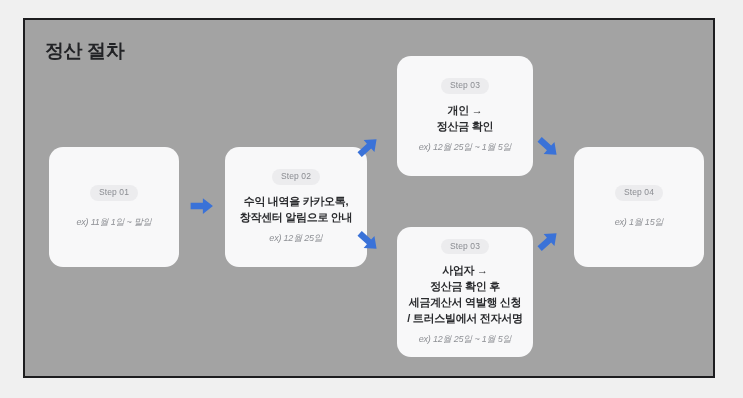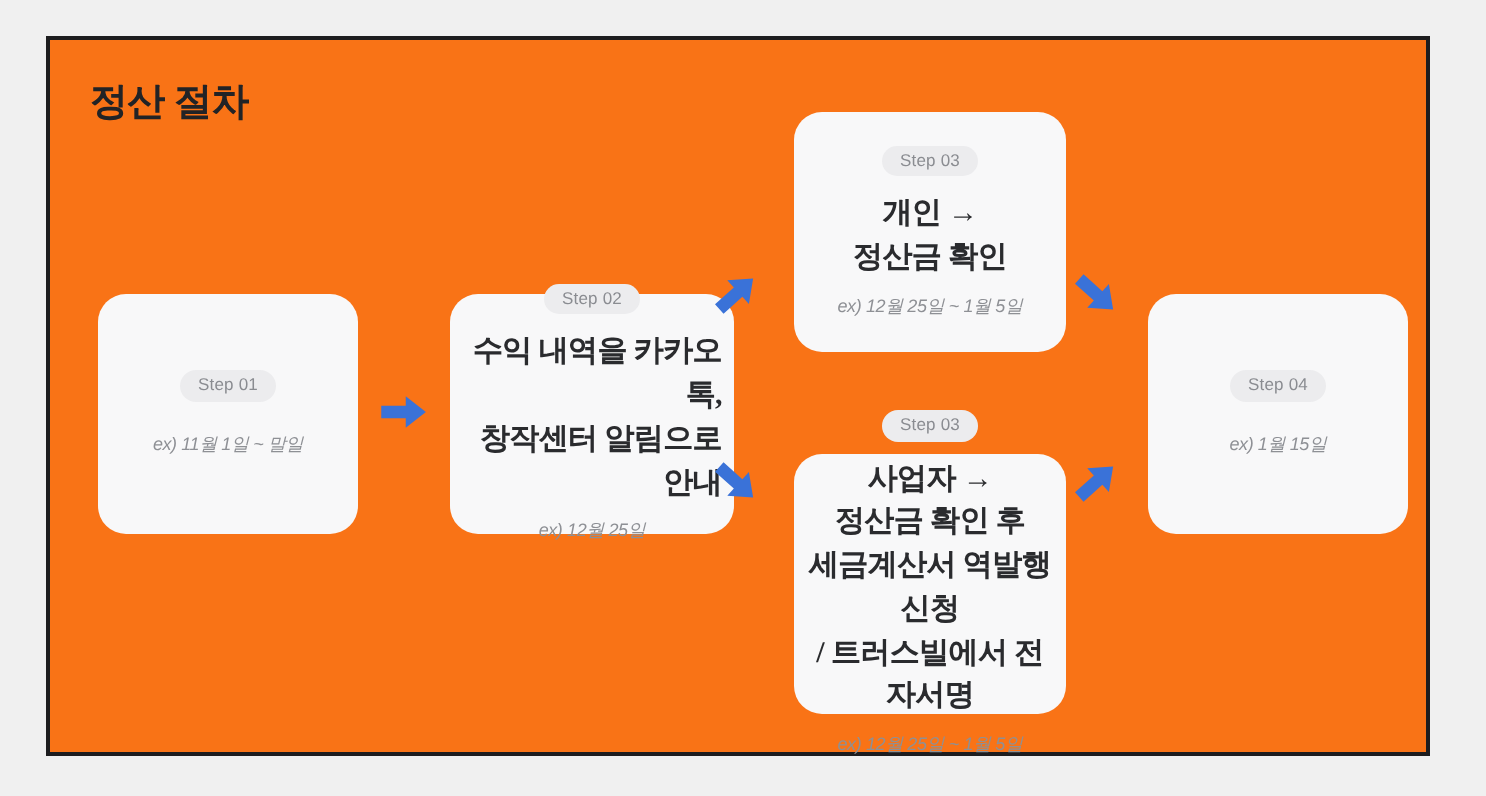--- a/index.html
+++ b/index.html
@@ -17,21 +17,21 @@
     overflow: hidden;
   }
 
   
   .panel {
     position: absolute;
     left: 23px;
     top: 18px;
     width: 692px;
     height: 360px;
-    background: #f97316;
+    background: #a3a3a3;
     border: 2px solid #1d1d1f;
     box-sizing: border-box;
   }
 
   .panel-title {
     position: absolute;
     left: 20px;
     top: 18px;
     font-size: 19px;
     font-weight: bold;
@@ -56,45 +56,44 @@
     border-radius: 14px;
     box-sizing: border-box;
     display: flex;
     flex-direction: column;
     align-items: center;
     justify-content: center;
     text-align: center;
     padding: 8px 6px;
   }
   .card.c1 { left: 24px;  top: 127px; width: 130px; height: 120px; }
-  .card.c2 { left: 200px; top: 127px; width: 142px; height: 120px; text-align: right; }
+  .card.c2 { left: 200px; top: 127px; width: 142px; height: 120px; }
   .card.c3a{ left: 372px; top: 36px;  width: 136px; height: 120px; }
   .card.c3b{ left: 372px; top: 207px; width: 136px; height: 130px; }
   .card.c4 { left: 549px; top: 127px; width: 130px; height: 120px; }
 
   .badge {
     background: #ececee;
     color: #8a8c91;
     font-size: 8.5px;
     letter-spacing: 0.1px;
     border-radius: 9px;
     padding: 3px 9px 4px;
     line-height: 1;
     margin-bottom: 9px;
     white-space: nowrap;
   }
 
   .card-title {
-    font-size: 15px;
+    font-size: 11px;
     font-weight: bold;
     color: #2a2b2e;
     line-height: 1.45;
     letter-spacing: -0.3px;
     white-space: pre-line;
-    font-family: Liberation Serif, serif;
   }
 
   .card-note {
     margin-top: 7px;
     font-size: 9px;
     color: #8e9095;
     letter-spacing: -0.2px;
     line-height: 1.3;
     white-space: nowrap;
     font-style: italic;

